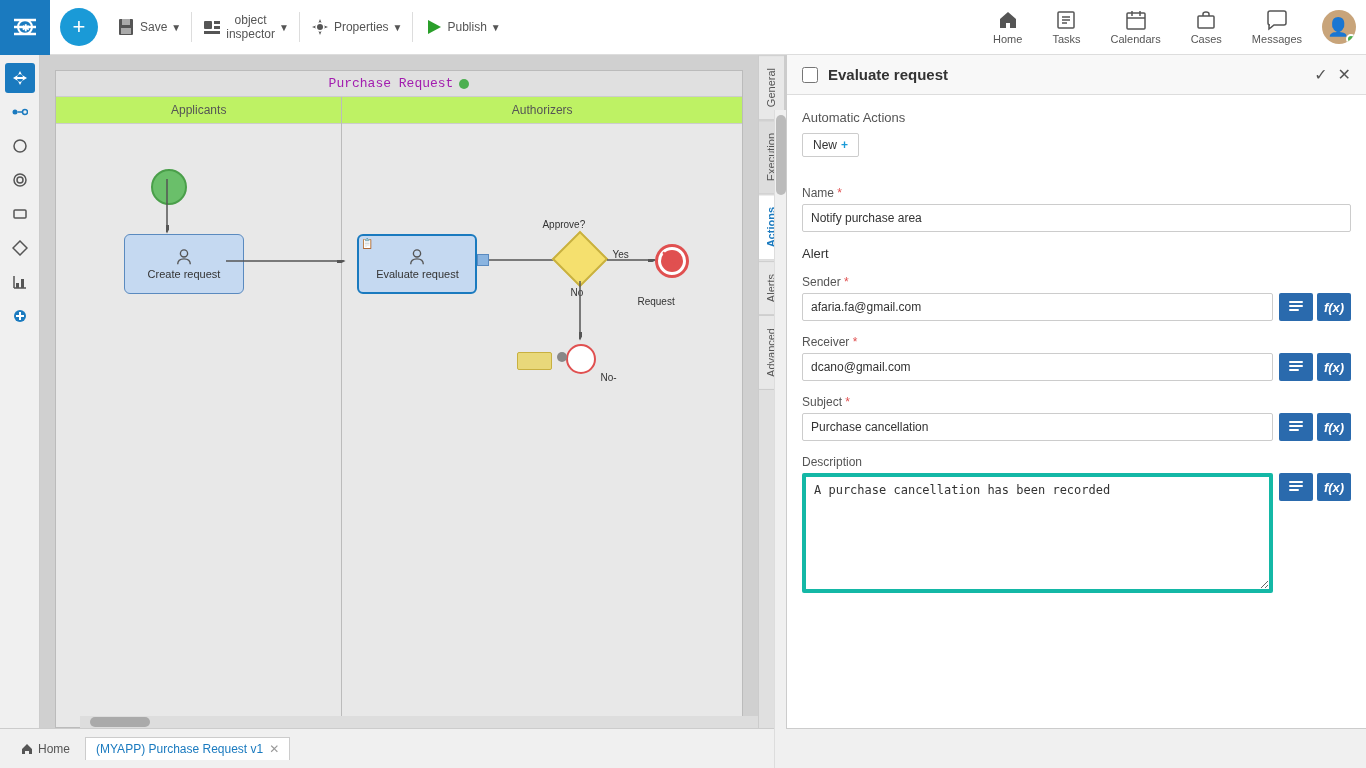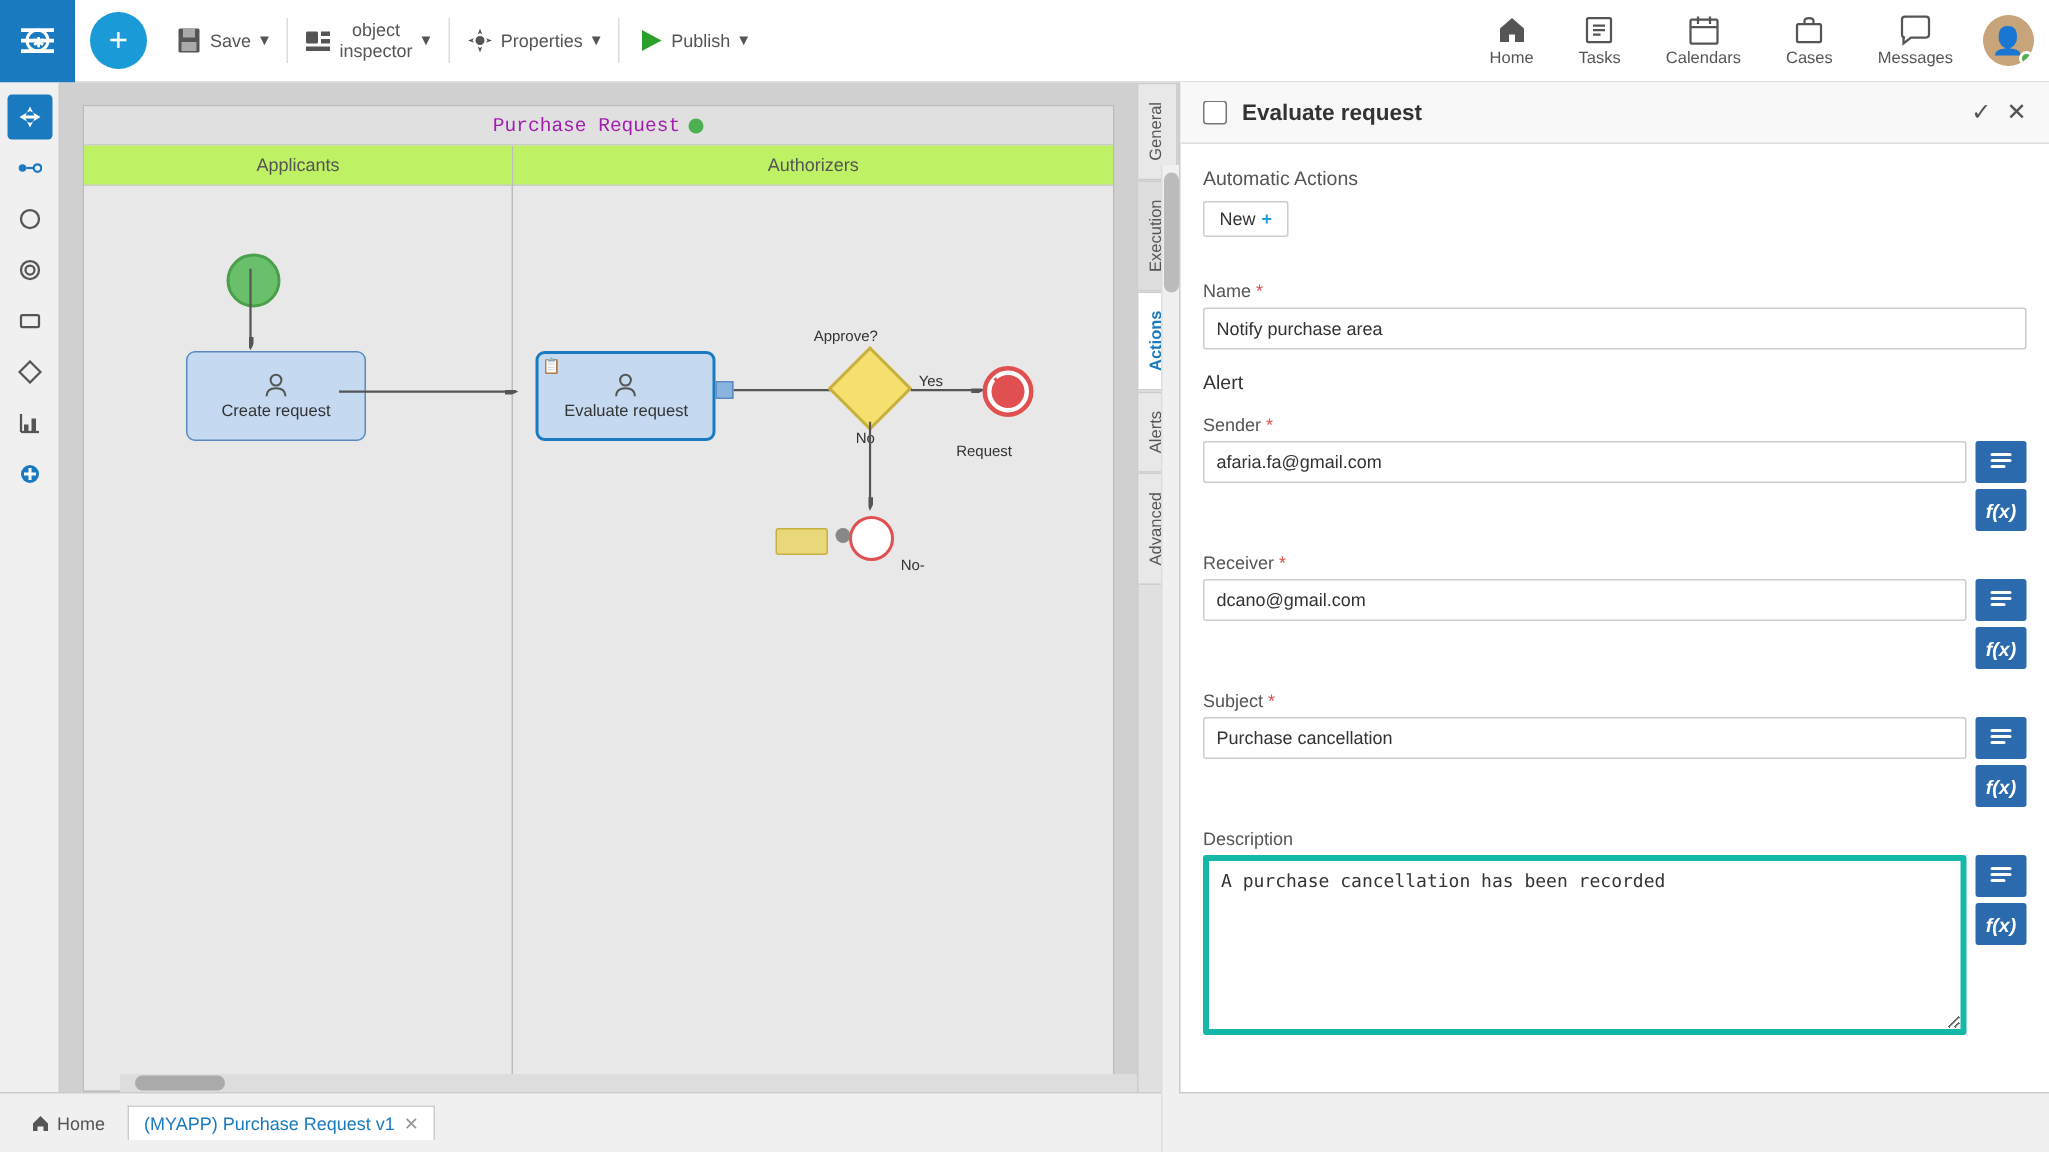--- a/index.html
+++ b/index.html
@@ -160,21 +160,21 @@
     .form-label { font-size: 12px; color: #555; margin-bottom: 4px; display: block; }
     .form-label.req::after { content: ' *'; color: #e05050; }
     
     .form-input {
       width: 100%; padding: 6px 8px; border: 1px solid #ccc;
       font-size: 12px; color: #333; border-radius: 2px; outline: none;
     }
 
     .input-with-btns { display: flex; gap: 6px; align-items: flex-start; }
     .input-with-btns .form-input { flex: 1; }
-    .input-btns { display: flex; flex-direction: column; gap: 4px; }
+    .input-btns { display: flex; flex-direction: row; gap: 4px; }
     .input-action-btn {
       background: #2a6aad; border: none; color: #fff; padding: 4px 8px;
       cursor: pointer; border-radius: 2px; display: flex; align-items: center;
       justify-content: center; width: 34px; height: 28px;
     }
     .input-action-btn.formula { font-style: italic; font-size: 11px; }
 
     .description-textarea {
       width: 100%; height: 120px; padding: 6px 8px; border: 4px solid #14b8a6;
       font-size: 12px; color: #333; resize: vertical; border-radius: 2px;

